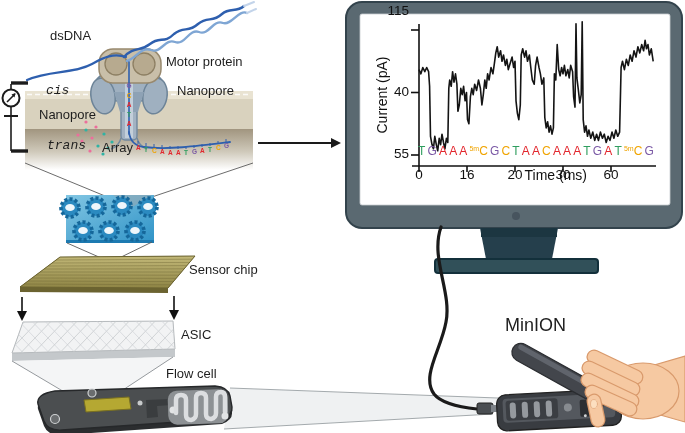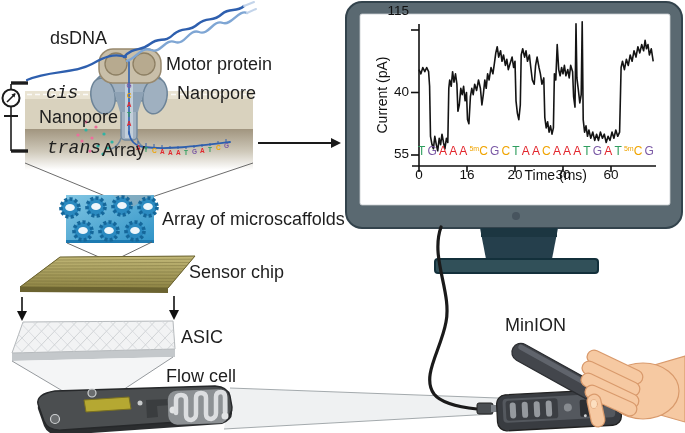--- a/index.html
+++ b/index.html
@@ -1,18 +1,18 @@
 <!DOCTYPE html>
 <html><head>
 <meta charset="utf-8">
 <style>
   html,body{margin:0;padding:0;background:#fff;}
   #stage{position:relative;width:685px;height:433px;background:#fff;overflow:hidden;
          font-family:"Liberation Sans",sans-serif;}
-  .lbl{position:absolute;font-size:18px;color:#1e1e1e;white-space:nowrap;line-height:1;}
+  .lbl{position:absolute;font-size:13px;color:#1e1e1e;white-space:nowrap;line-height:1;}
   .it{font-style:italic;font-family:Liberation Mono, monospace;}
   .axlbl{position:absolute;font-size:14px;color:#111;white-space:nowrap;line-height:1;}
   .ylab{left:312px;top:88px;width:140px;text-align:center;transform:rotate(-90deg);}
   .xlab{left:477px;top:168px;width:110px;text-align:right;}
   .yt{position:absolute;left:375px;width:34px;text-align:right;font-size:13.5px;color:#111;line-height:1;}
   .xt{position:absolute;width:30px;text-align:center;font-size:13.5px;color:#111;top:168px;line-height:1;}
   #seq-row{position:absolute;left:418px;top:143px;width:236px;height:14px;display:flex;
            justify-content:space-between;align-items:flex-end;font-size:12px;line-height:1;}
   #seq-row span{display:inline-block;}
   #seq-row sup{font-size:7px;vertical-align:4px;letter-spacing:0;}
@@ -340,21 +340,20 @@
   </g>
 </svg>
 
 <div class="lbl" style="left:50px;top:29px">dsDNA</div>
 <div class="lbl" style="left:166px;top:55px">Motor protein</div>
 <div class="lbl" style="left:177px;top:84px">Nanopore</div>
 <div class="lbl it" style="left:46px;top:84px">cis</div>
 <div class="lbl" style="left:39px;top:108px">Nanopore</div>
 <div class="lbl it" style="left:47px;top:139px">trans</div>
 <div class="lbl" style="left:102px;top:141px">Array</div>
-<div class="lbl" style="left:162px;top:210px">Array of microscaffolds</div>
 <div class="lbl" style="left:189px;top:263px">Sensor chip</div>
 <div class="lbl" style="left:181px;top:328px">ASIC</div>
 <div class="lbl" style="left:166px;top:367px">Flow cell</div>
 <div class="lbl" style="left:505px;top:316px;font-size:18px">MinION</div>
 
 <div class="axlbl ylab">Current (pA)</div>
 <div class="axlbl xlab">Time (ms)</div>
 <div class="yt" style="top:4px">115</div>
 <div class="yt" style="top:85px">40</div>
 <div class="yt" style="top:147px">55</div>

